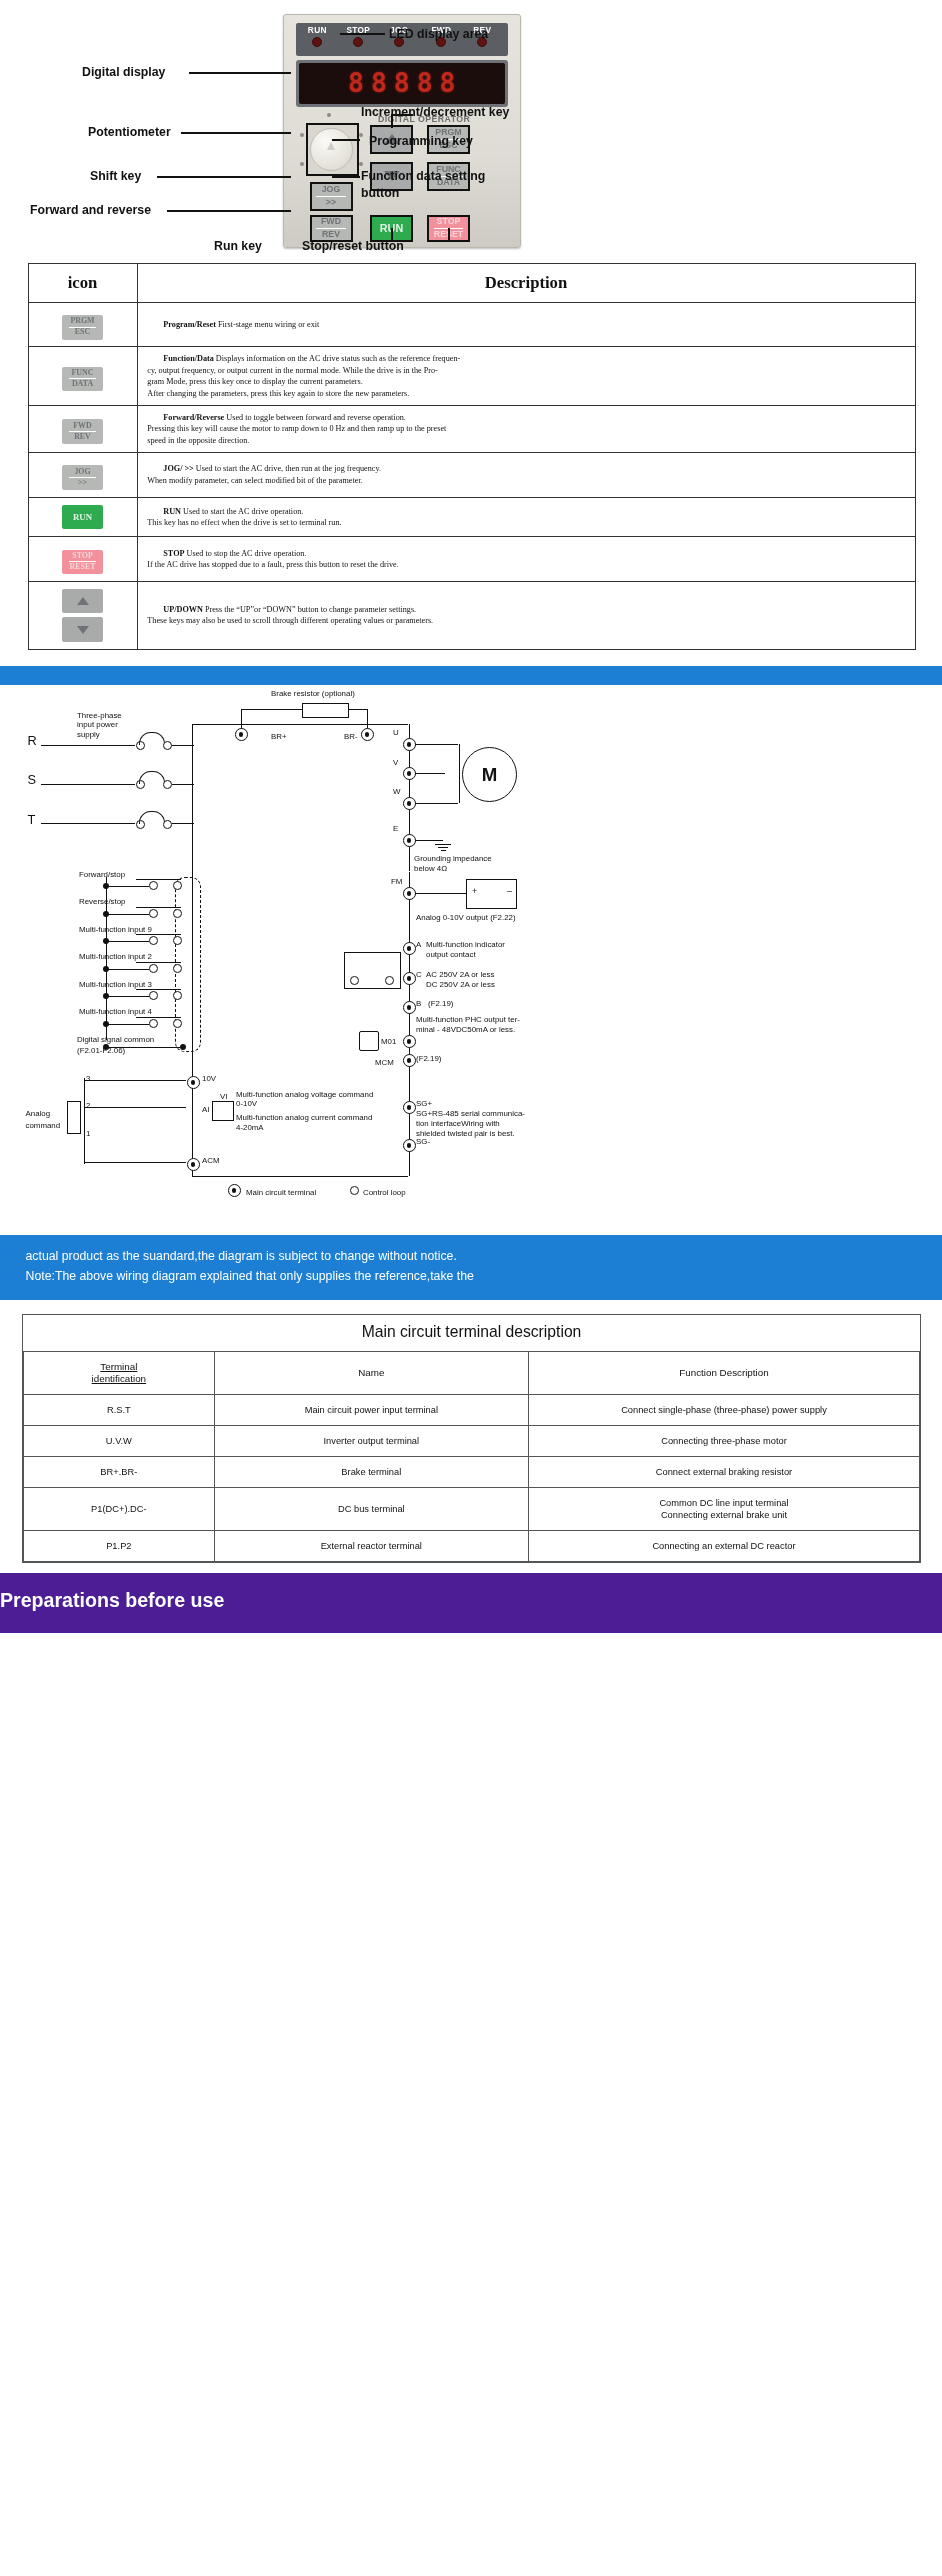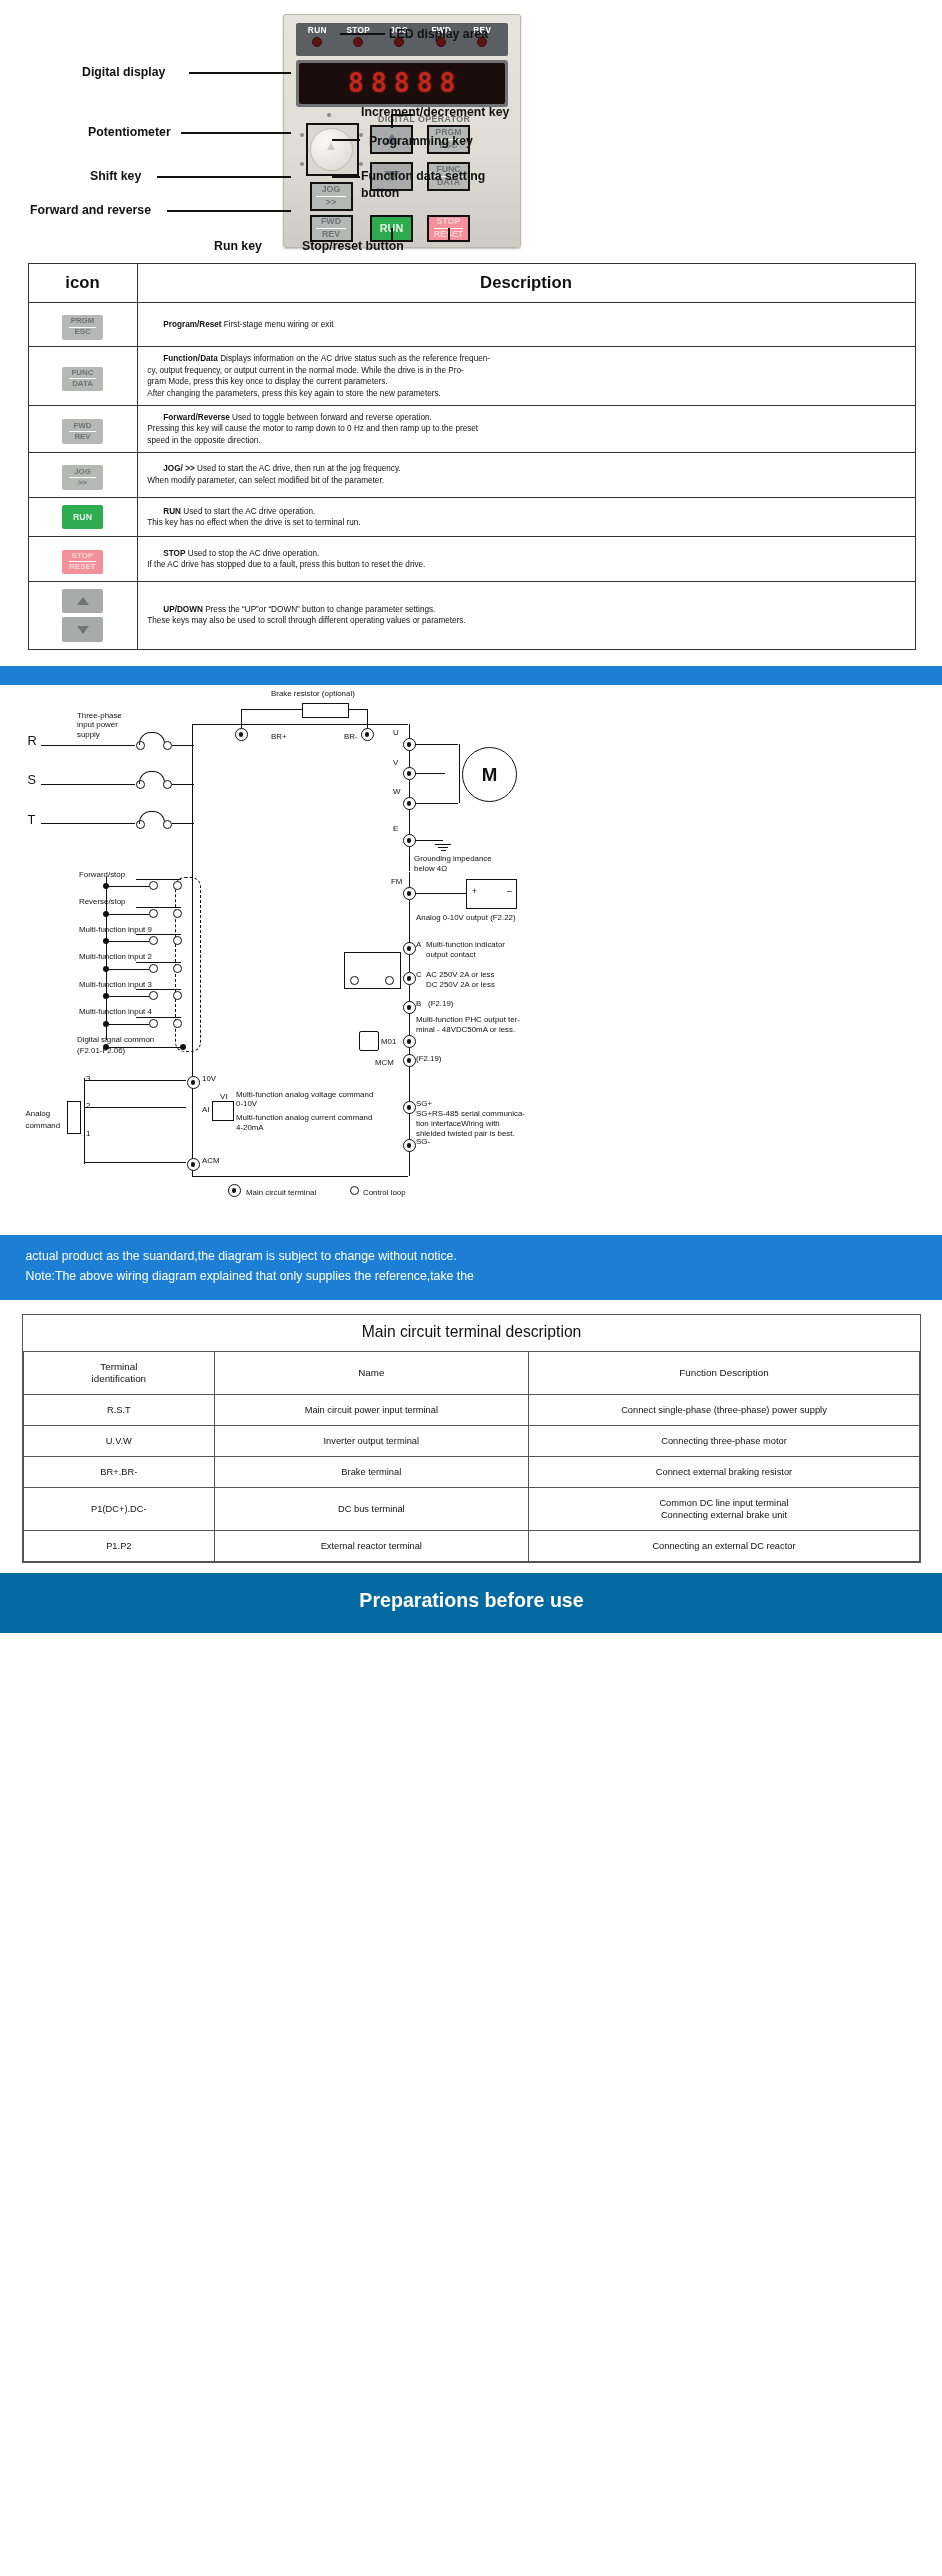--- a/index.html
+++ b/index.html
@@ -36,21 +36,21 @@
   .kbtn.pink .t,.kbtn.pink .b{color:#f8d3d8;}
   .kbtn.arrow{background:#a9abab;}
   .tri-up{width:0;height:0;border-left:8.8px solid transparent;border-right:8.8px solid transparent;border-bottom:10.8px solid #6f7377;}
   .tri-dn{width:0;height:0;border-left:8.8px solid transparent;border-right:8.8px solid transparent;border-top:10.8px solid #6f7377;}
   .callout{position:absolute;font-size:12.3px;font-weight:bold;color:#111;white-space:nowrap;}
   .lead{position:absolute;background:#111;}
   .lead.h{height:1.5px;}
   .lead.v{width:1.5px;}
 
   
-  .sec-desc{padding:0 27.5px 15.7px;}
+  .sec-desc{padding:0 27.5px 15.7px;font-family:Liberation Serif, serif;}
   table.desc{width:100%;border-collapse:collapse;border:1.5px solid #333;table-layout:fixed;}
   table.desc th,table.desc td{border:1px solid #333;vertical-align:middle;}
   table.desc th{font-size:16.7px;font-weight:bold;padding:8.8px 0;}
   th.c-icon{width:108px;}
   td.c-icon{text-align:center;padding:6.9px 0;}
   td.c-desc{padding:5.9px 9.8px;font-size:8.2px;line-height:11.4px;color:#111;}
   td.c-desc b{font-weight:bold;padding-left:16px;}
   .mini{display:inline-flex;flex-direction:column;align-items:center;justify-content:center;
       width:41px;height:24.6px;background:#b6b8b6;border-radius:2px;}
   .mini .t,.mini .b{font-size:7.9px;font-weight:bold;color:#6f7377;line-height:8.8px;}
@@ -85,24 +85,24 @@
   .notewrap{background:#1c7fd4;padding:11.8px 25.5px 13.7px;}
   .notewrap p{margin:0;color:#fff;font-size:12.3px;line-height:19.6px;}
 
   
   .sec-term{padding:13.7px 21.6px 9.8px;}
   .term-outer{border:1.5px solid #555;}
   .term-title{text-align:center;font-size:15.7px;padding:8.8px 0 9.8px;}
   table.term{width:100%;border-collapse:collapse;table-layout:fixed;}
   table.term td{border:1px solid #555;text-align:center;font-size:9.3px;padding:8.8px 3.9px;line-height:12.3px;}
   table.term td.h{font-size:9.8px;}
-  .col-a{width:21%;} .col-b{width:35%;} .col-c{width:44%;}
-
-  
-  .footer{background:#0369a1;padding:15.7px 0 21.6px;text-align:center;}
+  .col-a{width:21%;text-decoration:underline;} .col-b{width:35%;} .col-c{width:44%;}
+
+  
+  .footer{background:#4c1d95;padding:15.7px 0 21.6px;text-align:left;}
   .footer .ftxt{color:#fff;font-size:19.6px;font-weight:bold;}
 </style>
 </head>
 <body>
 
 <div class="page">
 
   <div class="sec-keypad">
 
     <div class="kp-photo">

